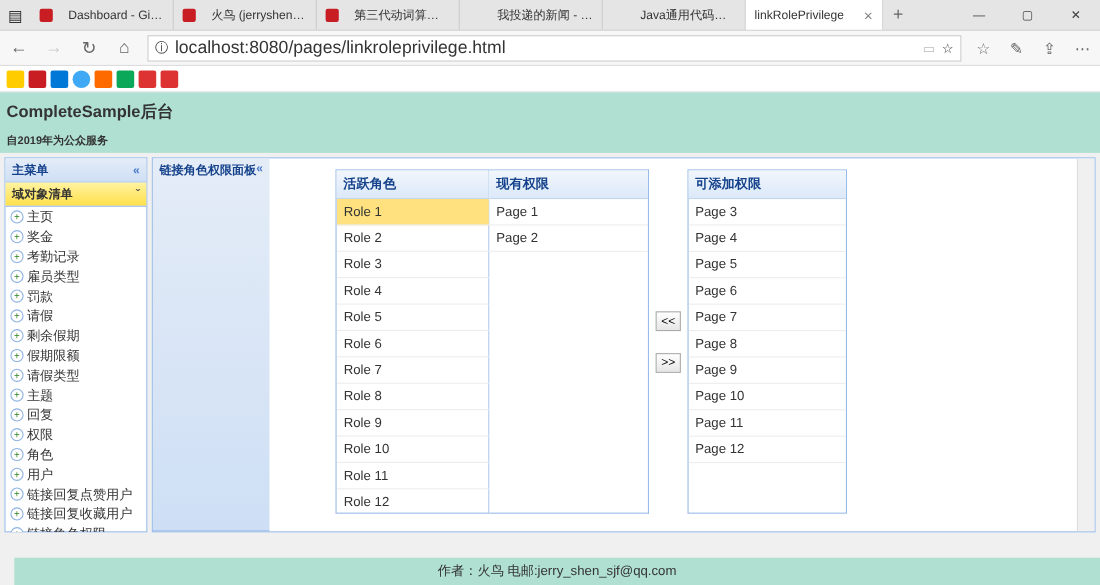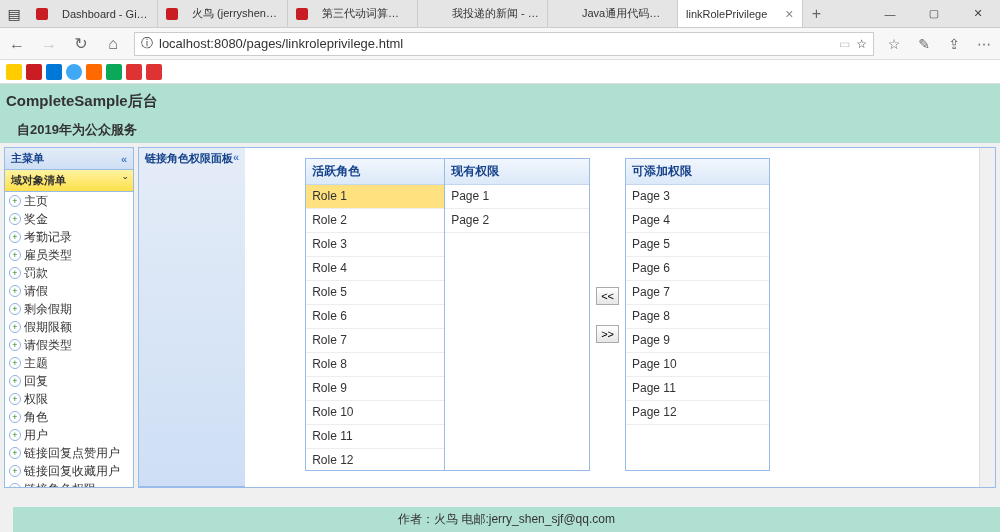--- a/index.html
+++ b/index.html
@@ -9,27 +9,27 @@
 .tab { display: flex; align-items: center; padding: 0 8px; border-right: 1px solid #ccc; font-size: 11px; max-width: 130px; overflow: hidden; white-space: nowrap; cursor: pointer; gap: 14px; }
 .tab.active { background: #fff; }
 .tab-close { margin-left: 4px; font-size: 14px; color: #888; }
 .tab-icon { width: 12px; height: 12px; border-radius: 2px; flex-shrink: 0; }
 .newtab { width: 28px; display: flex; align-items: center; justify-content: center; color: #666; font-size: 16px; cursor: pointer; }
 .win-controls { margin-left: auto; display: flex; }
 .win-btn { width: 44px; display: flex; align-items: center; justify-content: center; font-size: 11px; color: #444; cursor: pointer; }
 .navbar { background: #f7f7f7; height: 32px; display: flex; align-items: center; padding: 0 6px; gap: 10px; border-bottom: 1px solid #ddd; }
 .nav-arrow { font-size: 16px; color: #666; cursor: pointer; width: 22px; text-align: center; }
 .urlbox { flex: 1; display: flex; align-items: center; background: #fff; border: 1px solid #ccc; height: 24px; padding: 0 6px; gap: 6px; }
-.urltext { flex: 1; font-size: 13px; color: #333; outline: none; border: none; }
+.urltext { flex: 1; font-size: 16px; color: #333; outline: none; border: none; }
 .navicon { font-size: 14px; color: #666; cursor: pointer; width: 20px; text-align: center; }
 .bookbar { background: #fff; height: 24px; display: flex; align-items: center; padding: 0 6px; gap: 4px; border-bottom: 1px solid #ddd; }
 .bm { width: 16px; height: 16px; border-radius: 2px; cursor: pointer; }
 .app-header { background: #b0e0d2; padding: 8px 6px 4px 6px; }
 .app-title { font-size: 15px; font-weight: bold; }
-.app-sub { font-size: 13px; font-weight: bold; margin-top: 10px; margin-left: 11px; }
+.app-sub { font-size: 10px; font-weight: bold; margin-top: 10px; }
 .main { display: flex; height: 345px; }
 .sidebar { width: 130px; background: #fff; border: 1px solid #99bbe8; margin: 4px 0 0 4px; display: flex; flex-direction: column; }
 .panel-hd { background: linear-gradient(#e4ecf7,#cedff5); border-bottom: 1px solid #99bbe8; padding: 3px 6px; font-size: 11px; color: #15428b; font-weight: bold; display: flex; justify-content: space-between; align-items: center; gap: 12px; }
 .panel-hd.yellow { background: linear-gradient(#fff3a1,#ffe04a); color: #333; }
 .collapse { color: #4a7ac9; cursor: pointer; font-size: 11px; }
 .tree { overflow-y: auto; flex: 1; }
 .tree-item { display: flex; align-items: center; padding: 1px 4px; cursor: pointer; font-size: 12px; gap: 3px; line-height: 16px; }
 .tree-plus { width: 12px; height: 12px; border: 1px solid #8db2e3; border-radius: 50%; display: inline-flex; align-items: center; justify-content: center; font-size: 9px; color: #2a7f1a; background: #fff; flex-shrink: 0; }
 .content { flex: 1; margin: 4px 4px 0 4px; border: 1px solid #99bbe8; background: #fff; display: flex; flex-direction: row; }
 .content-hd { background: linear-gradient(#e4ecf7,#cedff5); border-bottom: 1px solid #99bbe8; padding: 3px 6px; font-size: 11px; color: #15428b; font-weight: bold; display: flex; justify-content: space-between; }

